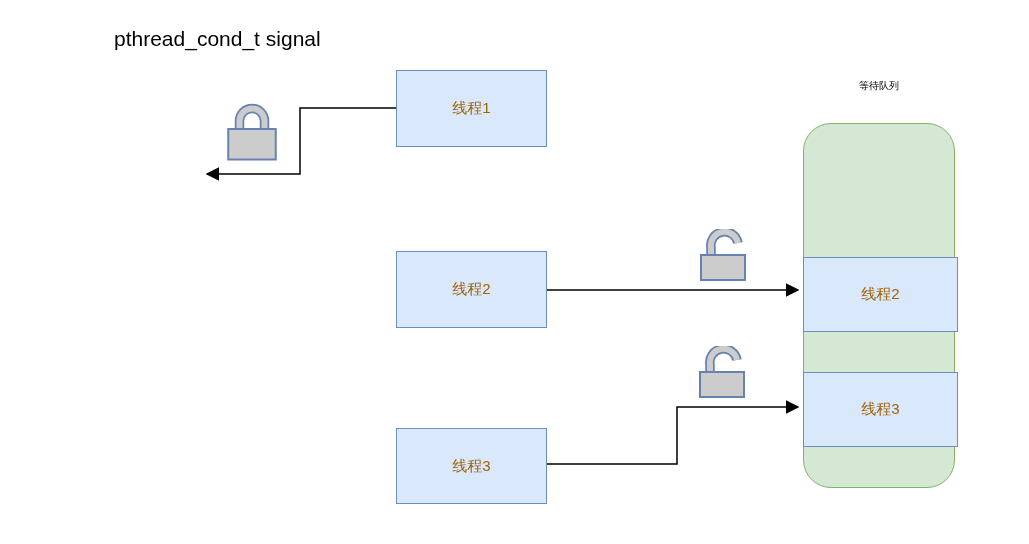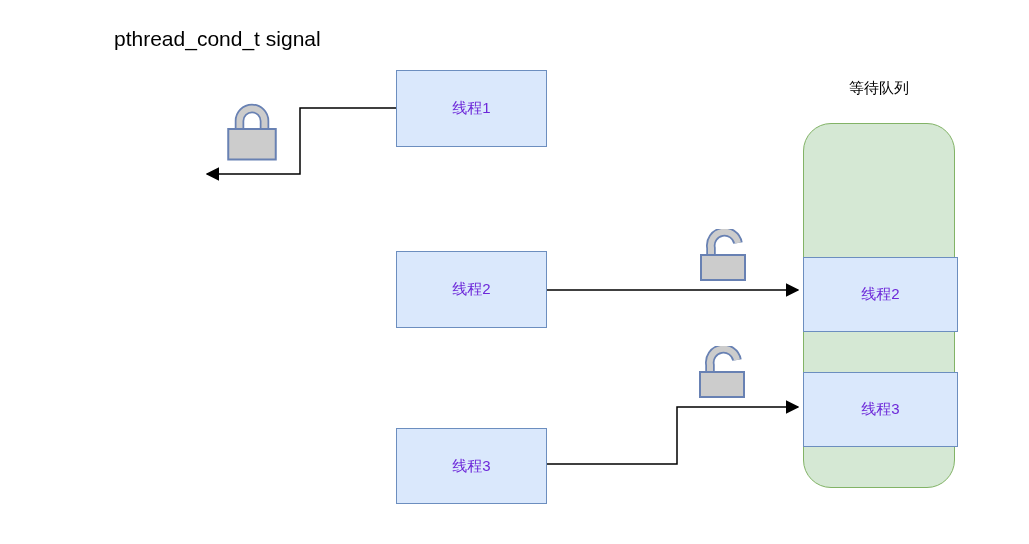--- a/index.html
+++ b/index.html
@@ -11,21 +11,21 @@
     overflow:hidden;
   }
   .abs{position:absolute;box-sizing:border-box;}
   .diagram-title{
     left:114px;top:27px;
     font-size:21px;color:#000;
     white-space:nowrap;
   }
   .node{
     display:flex;align-items:center;justify-content:center;
-    font-size:15px;color:#6d28d9;text-align:center;
+    font-size:15px;color:#a16207;text-align:center;
   }
   .critical{
     left:53px;top:99px;width:149px;height:398px;
     background:var(--critical-fill,#ffe6cc);
     border:2px solid var(--critical-border,#d79b00);
   }
   .thread{
     width:151px;height:77px;
     background:var(--thread-fill,#dae8fc);
     border:1.5px solid var(--thread-border,#6c8ebf);
@@ -34,21 +34,21 @@
   .thread2{left:396px;top:251px;}
   .thread3{left:396px;top:428px;height:76px;}
   .queue{
     left:803px;top:123px;width:152px;height:365px;
     background:var(--queue-fill,#d5e8d4);
     border:1.5px solid var(--queue-border,#82b366);
     border-radius:28px;
   }
   .queue-label{
     left:803px;top:79px;width:152px;
-    font-size:15px;color:#000;text-align:center;
+    font-size:10px;color:#000;text-align:center;
   }
   .queue-item{
     width:155px;height:75px;
     background:var(--thread-fill,#dae8fc);
     border:1.5px solid var(--thread-border,#6c8ebf);
   }
   .queue-item1{left:803px;top:257px;}
   .queue-item2{left:803px;top:372px;}
   .arrow-layer{left:0;top:0;width:1029px;height:544px;pointer-events:none;}
   .edge{fill:none;stroke:var(--arrow,#000);stroke-width:1.5px;}

